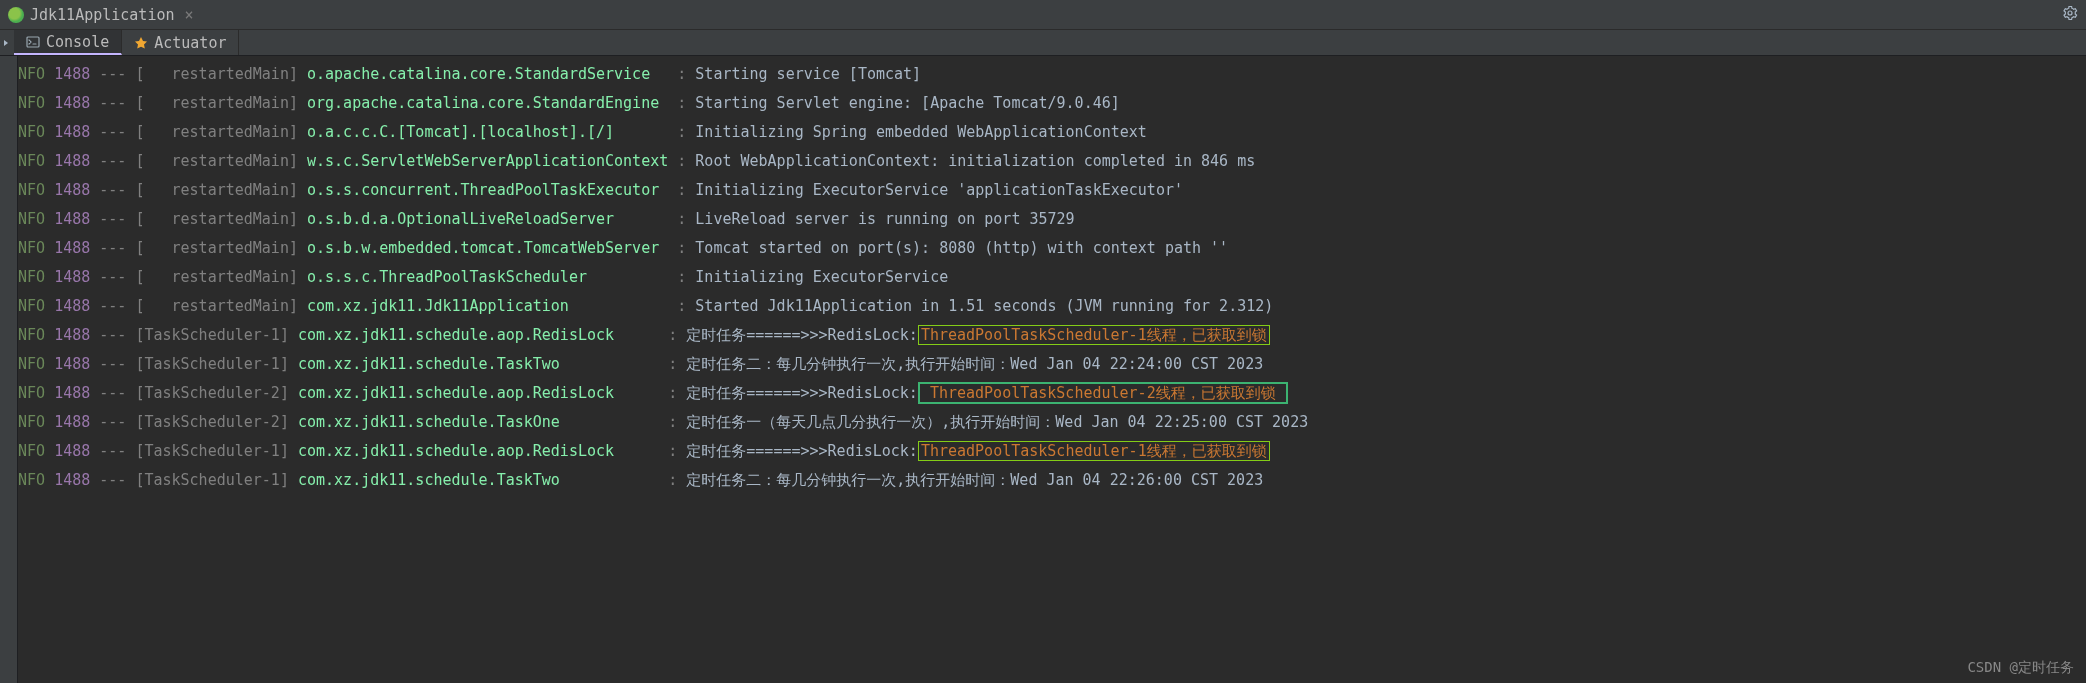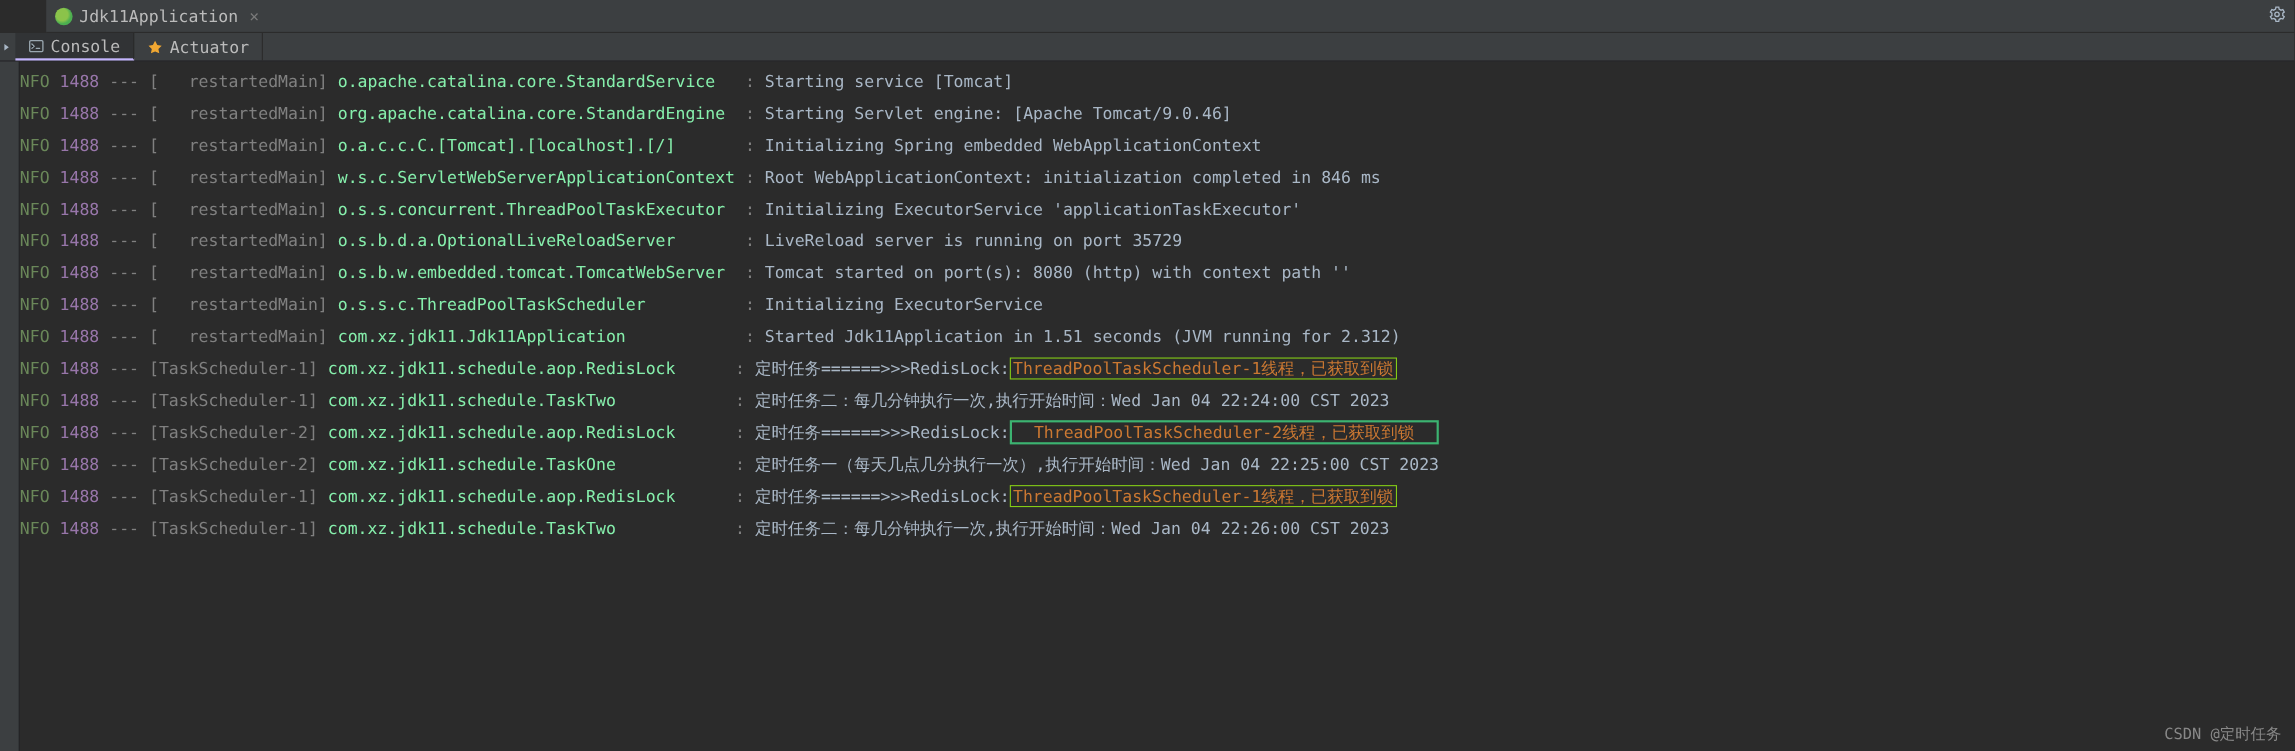--- a/index.html
+++ b/index.html
@@ -15,21 +15,20 @@
   }
   
   .title-bar {
     display: flex;
     align-items: center;
     justify-content: space-between;
     background: #3c3f41;
     height: 30px;
     padding: 0 8px;
     border-bottom: 1px solid #2b2b2b;
-    margin-left: 42px;
   }
   .title-left { display: flex; align-items: center; gap: 6px; }
   .suse-icon {
     width: 16px; height: 16px;
     background: radial-gradient(circle at 40% 40%, #8bc34a 40%, #4caf50 60%);
     border-radius: 50%;
   }
   .title-text { color: #bbbbbb; }
   .title-close { color: #7a7a7a; margin-left: 4px; }
   .gear-icon { color: #a9b7c6; }
@@ -89,21 +88,21 @@
   }
   .line { height: 29px; }
   .c-green { color: #6a8759; }      
   .c-purple { color: #9876aa; text-align: right; }     
   .c-gray { color: #808080; }       
   .c-cyan { color: #86efac; text-align: right; }       
   .c-white { color: #a9b7c6; }      
   .c-orange { color: #cb7832; }     
 
   .hl-red { border: 1px solid #84cc16; padding: 0 2px; }
-  .hl-green { border: 2px solid #3cb371; padding: 0 20px; }
+  .hl-green { border: 2px solid #3cb371; padding: 0 10px; }
 
   .watermark {
     position: absolute;
     right: 12px;
     bottom: 6px;
     color: #888;
     font-size: 14px;
   }
 </style>
 </head>

